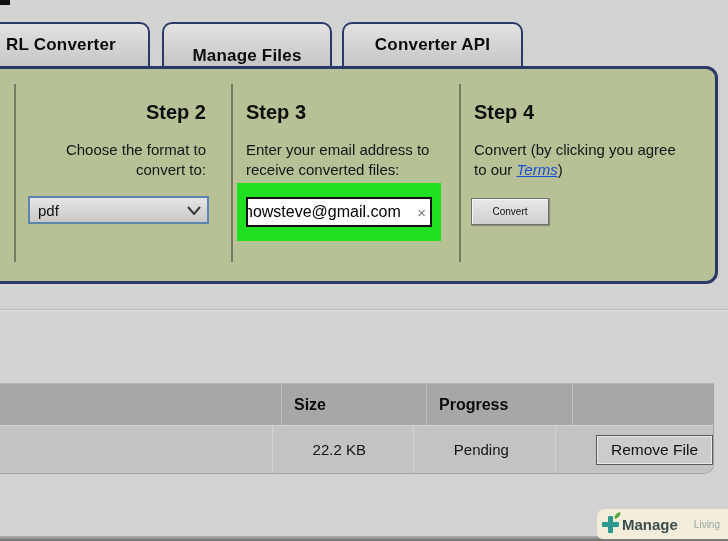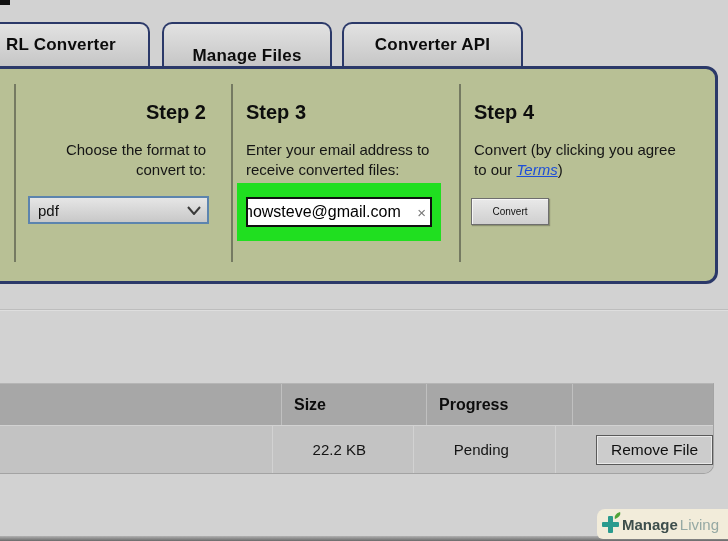--- a/index.html
+++ b/index.html
@@ -90,21 +90,21 @@
   .badge{
     position:absolute;right:0;bottom:2px;width:131px;height:30px;z-index:5;box-sizing:border-box;
     background:#f2ecda;border-radius:8px 0 0 6px;
     display:flex;align-items:center;padding-left:5px;
   }
   .plus-icon{position:relative;width:17px;height:17px;margin-right:3px;flex:0 0 auto;}
   .plus-icon .pv{position:absolute;left:6px;top:0;width:5px;height:17px;background:#2a9b8e;border-radius:1px;}
   .plus-icon .ph{position:absolute;left:0;top:6px;width:17px;height:5px;background:#2a9b8e;border-radius:1px;}
   .plus-icon .leaf{position:absolute;right:-2px;top:-3px;width:7px;height:5px;background:#4fa339;border-radius:90% 0 90% 0;transform:rotate(-18deg);}
   .hl-bold{font-weight:bold;font-size:15px;color:#3d4e4c;}
-  .hl-light{font-size:15px;color:#96a9a4;margin-left:2px;}
+  .hl-light{font-size:10px;color:#96a9a4;margin-left:16px;}
 </style>
 </head>
 <body>
 
 <div class="top-left-mark"></div>
 
 <div class="tab tab1">
   <span>RL Converter</span>
 </div>
 <div class="tab tab2">

